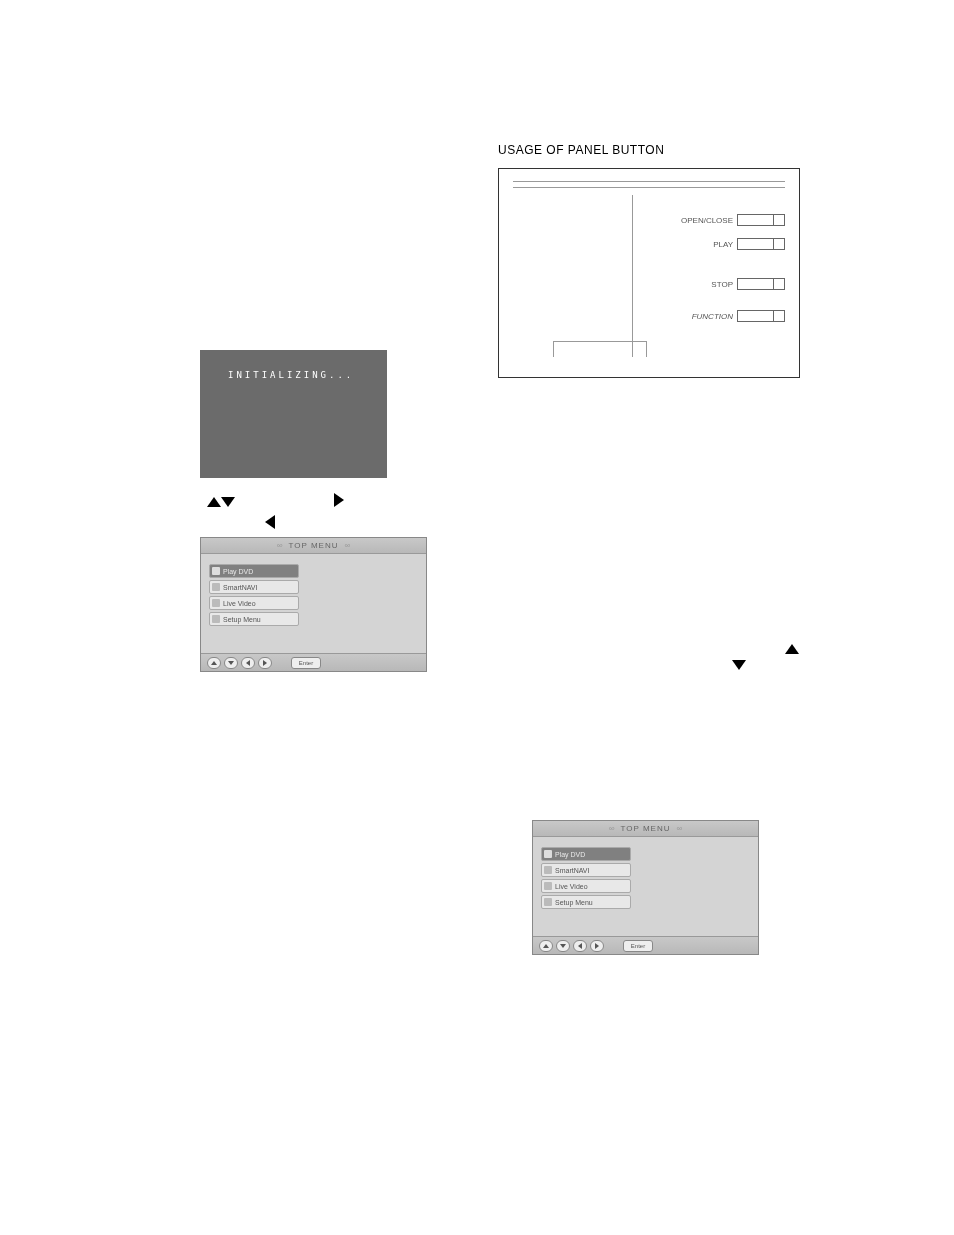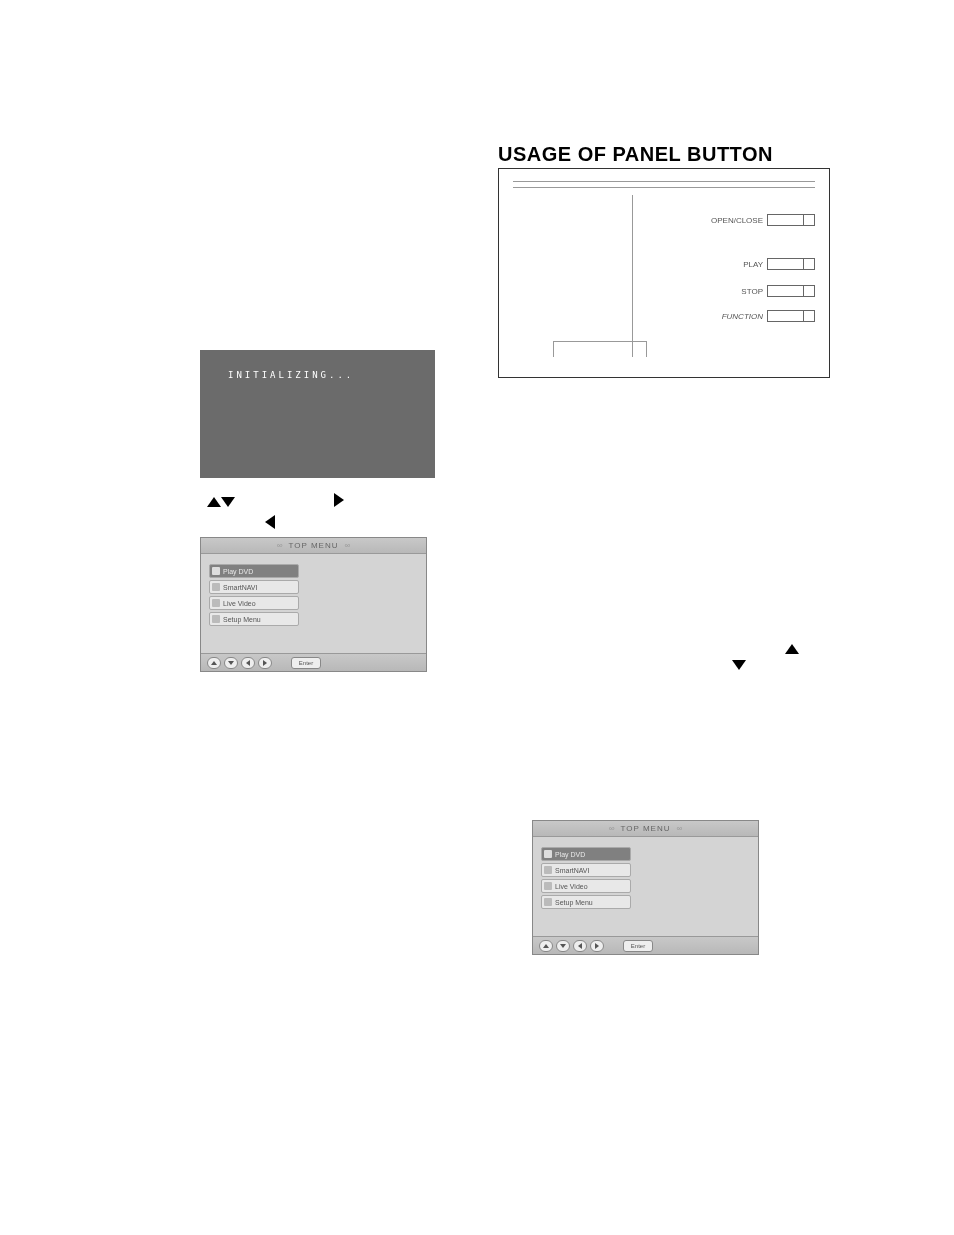--- a/index.html
+++ b/index.html
@@ -8,30 +8,30 @@
     height: 1235px;
     background: #fff;
     font-family: Arial, Helvetica, sans-serif;
     position: relative;
     color: #000;
   }
   .page-title {
     position: absolute;
     left: 498px;
     top: 143px;
-    font-weight: bold;
-    font-size: 20px;
+    font-weight: normal;
+    font-size: 12px;
     letter-spacing: 0.5px;
   }
   
   .panel-diagram {
     position: absolute;
     left: 498px;
     top: 168px;
-    width: 332px;
+    width: 302px;
     height: 210px;
     border: 1px solid #333;
   }
   .panel-inner-top {
     position: absolute;
     left: 14px;
     top: 12px;
     right: 14px;
     height: 1px;
     background: #999;
@@ -96,21 +96,21 @@
     width: 94px;
     height: 16px;
     border: 1px solid #999;
     border-bottom: none;
   }
   
   .init-screen {
     position: absolute;
     left: 200px;
     top: 350px;
-    width: 235px;
+    width: 187px;
     height: 128px;
     background: #6b6b6b;
   }
   .init-text {
     color: #fff;
     font-size: 9px;
     letter-spacing: 3px;
     padding: 20px 0 0 28px;
     font-family: monospace;
   }
@@ -262,25 +262,25 @@
 
 <div class="panel-diagram">
   <div class="panel-inner-top"></div>
   <div class="panel-inner-top2"></div>
   <div class="panel-body">
     <div class="panel-window"></div>
     <div class="panel-row" style="top:24px;">
       <span class="panel-label">OPEN/CLOSE</span>
       <div class="panel-btn"></div>
     </div>
-    <div class="panel-row" style="top:68px;text-align:center;">
+    <div class="panel-row" style="top:48px;text-align:center;">
       <span class="panel-label">PLAY</span>
       <div class="panel-btn"></div>
     </div>
-    <div class="panel-row" style="top:88px;margin-top:7px;">
+    <div class="panel-row" style="top:88px;">
       <span class="panel-label">STOP</span>
       <div class="panel-btn"></div>
     </div>
     <div class="panel-row" style="top:120px;font-style:italic;">
       <span class="panel-label">FUNCTION</span>
       <div class="panel-btn"></div>
     </div>
     <div class="panel-bottom-box"></div>
   </div>
 </div>

